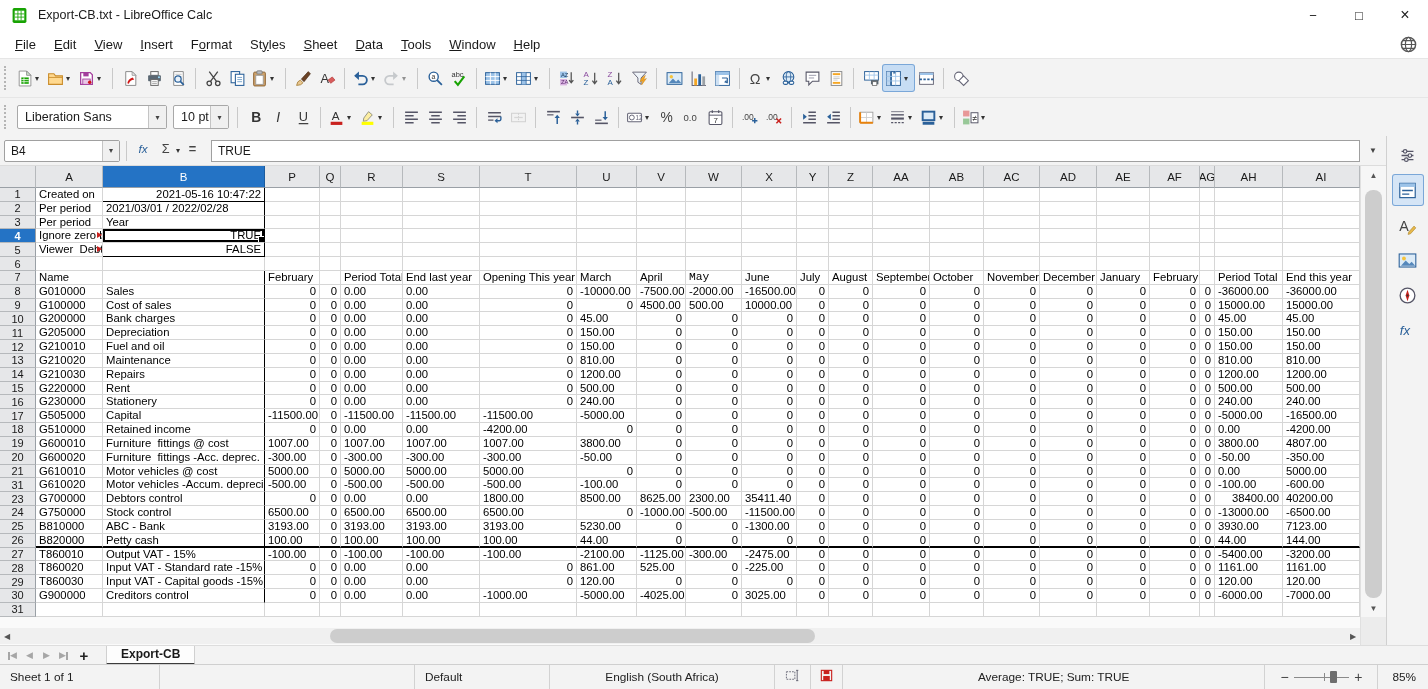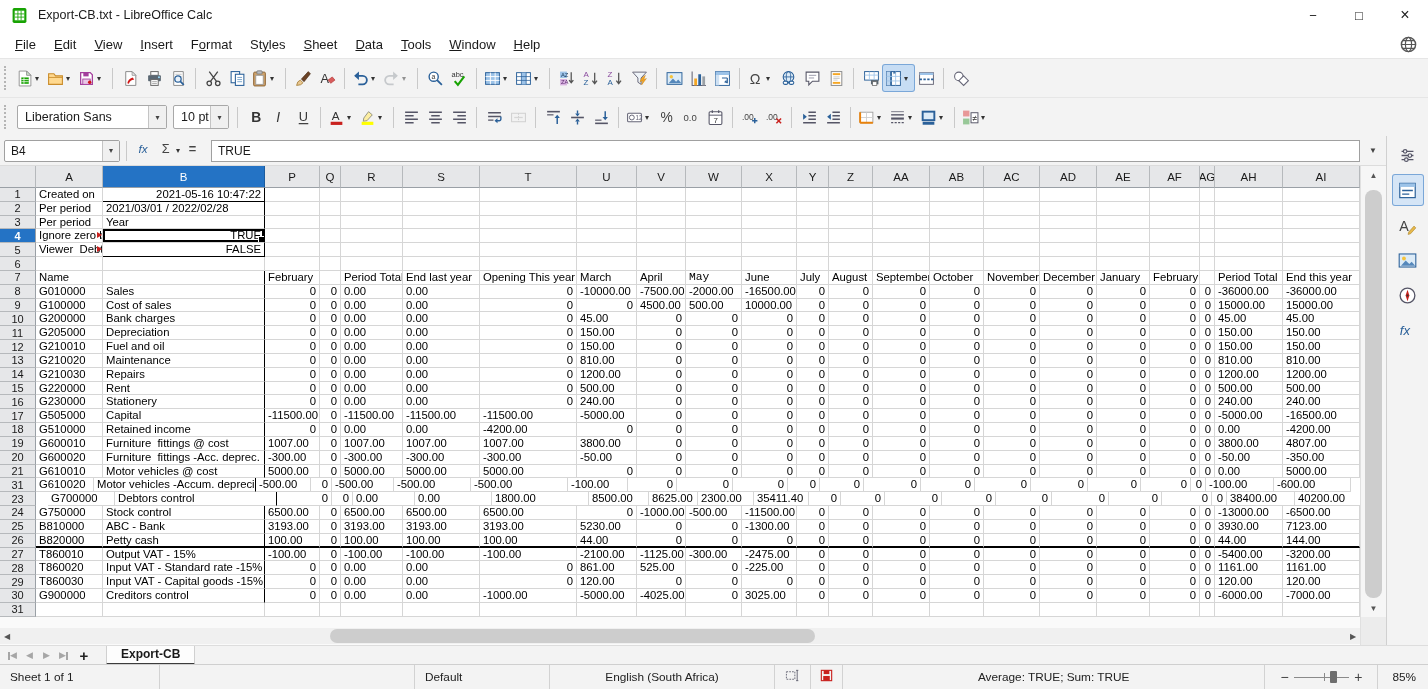--- a/index.html
+++ b/index.html
@@ -1159,21 +1159,21 @@
           <div class="c r" style="width: 56px;">0</div>
           <div class="c r" style="width: 57px;">0</div>
           <div class="c r" style="width: 53px;">0</div>
           <div class="c r" style="width: 50px;">0</div>
           <div class="c r" style="width: 15px;">0</div>
           <div class="c" style="width: 68px;">0.00</div>
           <div class="c" style="width: 77px;">5000.00</div>
         </div>
         <div class="grow">
           <div class="rowhdr">31</div>
-          <div class="c" style="width: 58px;">G610020</div>
+          <div class="c" style="width: 67px;">G610020</div>
           <div class="c kr" style="width: 162px;">Motor vehicles -Accum. deprecia</div>
           <div class="c" style="width: 55px;">-500.00</div>
           <div class="c r" style="width: 21px;">0</div>
           <div class="c" style="width: 62px;">-500.00</div>
           <div class="c" style="width: 77px;">-500.00</div>
           <div class="c" style="width: 97px;">-500.00</div>
           <div class="c" style="width: 60px;">-100.00</div>
           <div class="c r" style="width: 49px;">0</div>
           <div class="c r" style="width: 56px;">0</div>
           <div class="c r" style="width: 55px;">0</div>
@@ -1184,41 +1184,41 @@
           <div class="c r" style="width: 56px;">0</div>
           <div class="c r" style="width: 57px;">0</div>
           <div class="c r" style="width: 53px;">0</div>
           <div class="c r" style="width: 50px;">0</div>
           <div class="c r" style="width: 15px;">0</div>
           <div class="c" style="width: 68px;">-100.00</div>
           <div class="c" style="width: 77px;">-600.00</div>
         </div>
         <div class="grow">
           <div class="rowhdr">23</div>
-          <div class="c" style="width: 67px; margin-left: 12px;">G700000</div>
+          <div class="c" style="width: 67px;">G700000</div>
           <div class="c kr" style="width: 162px;">Debtors control</div>
           <div class="c r" style="width: 55px;">0</div>
           <div class="c r" style="width: 21px;">0</div>
           <div class="c" style="width: 62px;">0.00</div>
           <div class="c" style="width: 77px;">0.00</div>
           <div class="c" style="width: 97px;">1800.00</div>
           <div class="c" style="width: 60px;">8500.00</div>
           <div class="c" style="width: 49px;">8625.00</div>
           <div class="c" style="width: 56px;">2300.00</div>
           <div class="c" style="width: 55px;">35411.40</div>
           <div class="c r" style="width: 32px;">0</div>
           <div class="c r" style="width: 44px;">0</div>
           <div class="c r" style="width: 57px;">0</div>
           <div class="c r" style="width: 54px;">0</div>
           <div class="c r" style="width: 56px;">0</div>
           <div class="c r" style="width: 57px;">0</div>
           <div class="c r" style="width: 53px;">0</div>
           <div class="c r" style="width: 50px;">0</div>
           <div class="c r" style="width: 15px;">0</div>
-          <div class="c" style="width: 68px;">38400.00</div>
+          <div class="c" style="width: 68px; text-align: right;">38400.00</div>
           <div class="c" style="width: 77px;">40200.00</div>
         </div>
         <div class="grow">
           <div class="rowhdr">24</div>
           <div class="c" style="width: 67px;">G750000</div>
           <div class="c kr" style="width: 162px;">Stock control</div>
           <div class="c" style="width: 55px;">6500.00</div>
           <div class="c r" style="width: 21px;">0</div>
           <div class="c" style="width: 62px;">6500.00</div>
           <div class="c" style="width: 77px;">6500.00</div>

